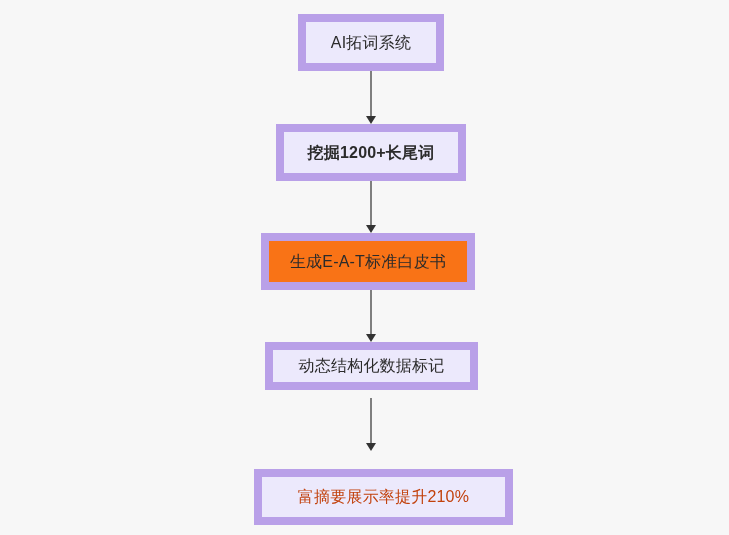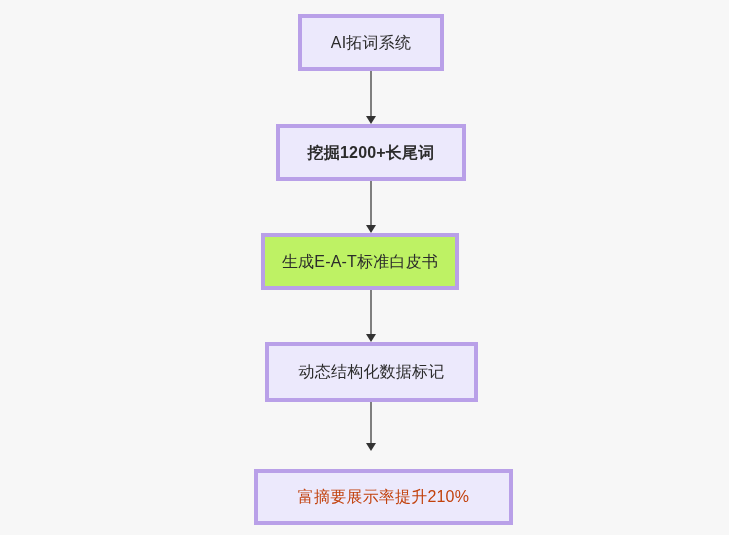--- a/index.html
+++ b/index.html
@@ -15,21 +15,21 @@
   }
   #flowchart {
     position: relative;
     width: 729px;
     height: 535px;
   }
   .node {
     position: absolute;
     box-sizing: border-box;
     background: #ece9fc;
-    border: 4px solid #f97316;
+    border: 8px solid #f97316;
     border-radius: 0;
     display: flex;
     align-items: center;
     justify-content: center;
     color: #2b2b2b;
     font-size: 16px;
     line-height: 1.2;
     letter-spacing: 0.2px;
     white-space: nowrap;
     user-select: none;
@@ -81,22 +81,22 @@
     <div class="edge" style="left: 371px; top: 398px; height: 53px;">
       <div class="edge-line" style="height: 45px; background: rgb(127, 127, 127);"></div>
       <div class="edge-head" style="top: 45px; border-top-color: rgb(51, 51, 51);"></div>
     </div>
     <div class="node" style="left: 298px; top: 14px; width: 146px; height: 57px; background: rgb(236, 233, 252); border-color: rgb(185, 160, 232); color: rgb(43, 43, 43);">
       <span class="node-label">AI拓词系统</span>
     </div>
     <div class="node" style="left: 276px; top: 124px; width: 190px; height: 57px; background: rgb(236, 233, 252); border-color: rgb(185, 160, 232); color: rgb(43, 43, 43); font-weight: bold;">
       <span class="node-label">挖掘1200+长尾词</span>
     </div>
-    <div class="node" style="left: 261px; top: 233px; width: 198px; height: 57px; background: #bef264; border-color: rgb(185, 160, 232); color: rgb(43, 43, 43);">
+    <div class="node" style="left: 261px; top: 233px; width: 214px; height: 57px; background: #f97316; border-color: rgb(185, 160, 232); color: rgb(43, 43, 43);">
       <span class="node-label">生成E-A-T标准白皮书</span>
     </div>
-    <div class="node" style="left: 265px; top: 342px; width: 213px; height: 60px; background: rgb(236, 233, 252); border-color: rgb(185, 160, 232); color: rgb(43, 43, 43);">
+    <div class="node" style="left: 265px; top: 342px; width: 213px; height: 48px; background: rgb(236, 233, 252); border-color: rgb(185, 160, 232); color: rgb(43, 43, 43);">
       <span class="node-label">动态结构化数据标记</span>
     </div>
     <div class="node" style="left: 254px; top: 469px; width: 259px; height: 56px; background: rgb(236, 233, 252); border-color: rgb(185, 160, 232); color: #c2410c;">
       <span class="node-label">富摘要展示率提升210%</span>
     </div>
   </div>
 
 </body></html>

